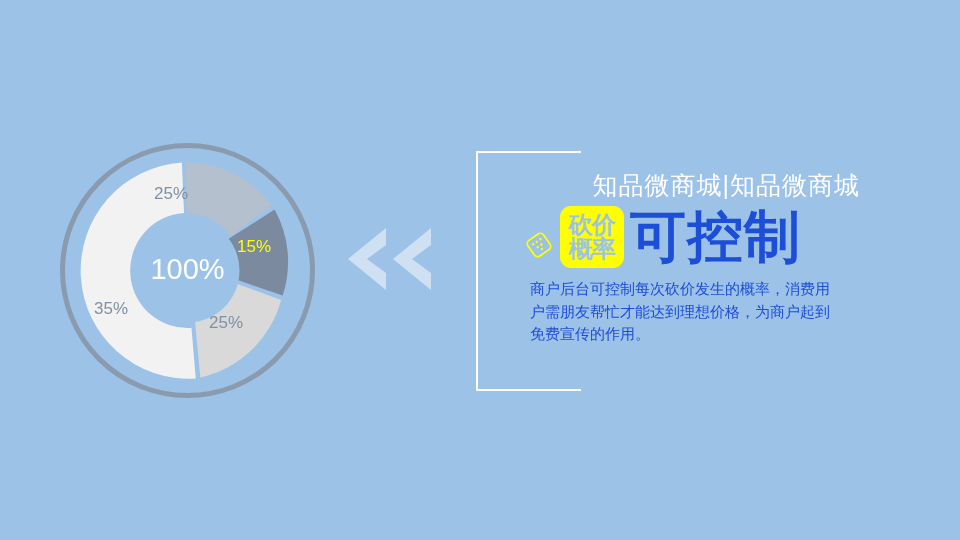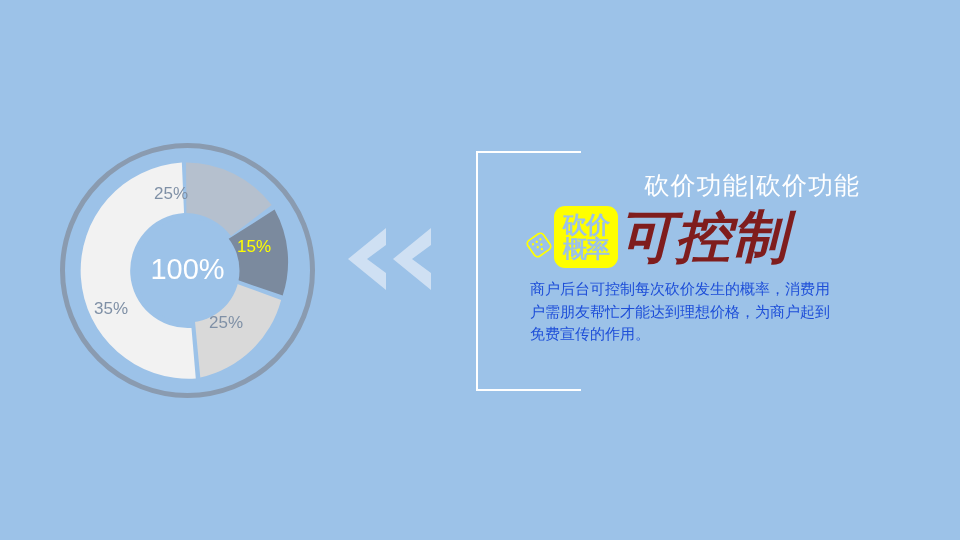--- a/index.html
+++ b/index.html
@@ -104,21 +104,21 @@
     line-height: 1.2;
     white-space: nowrap;
     text-align: right;
     font-weight: 300;
     margin: 0 0 6px 0;
   }
 
   #headline-main-row {
     display: flex;
     align-items: center;
-    gap: 0;
+    gap: 6px;
     margin: 0 0 10px 0;
   }
 
   #dice-icon {
     flex: 0 0 auto;
     width: 30px;
     height: 30px;
     margin-top: 16px;
   }
 
@@ -138,27 +138,26 @@
   }
   #probability-badge span {
     color: #9cc2e8;
     font-size: 24px;
     font-weight: bold;
     letter-spacing: -1px;
     display: block;
   }
 
   #headline-main {
-    color: #7f1d1d;
+    color: #1d4ed8;
     font-size: 56px;
     font-weight: bold;
     line-height: 1;
     letter-spacing: 1px;
     white-space: nowrap;
-    font-style: italic;
   }
 
   #body-copy {
     color: #1d4ed8;
     font-size: 15px;
     line-height: 1.5;
     margin: 0;
     text-align: justify;
     width: 300px;
     margin-left: 6px;
@@ -204,21 +203,21 @@
   </div>
 
   <div id="bracket-frame">
     <div class="edge-v"></div>
     <div class="edge-top"></div>
     <div class="edge-bottom"></div>
   </div>
 
   <div id="content-panel">
 
-    <div id="headline-sub">砍价功能|砍价功能</div>
+    <div id="headline-sub">知品微商城|知品微商城</div>
 
     <div id="headline-main-row">
 
       <span id="dice-icon">
         <svg width="30" height="30" viewBox="0 0 30 30">
           <g transform="rotate(-35 15 15)">
             <rect x="5.5" y="5.5" width="19" height="19" rx="4" ry="4" fill="none" stroke="#ffff00" stroke-width="1.8"></rect>
             <circle cx="10.5" cy="11" r="1.2" fill="#ffff00"></circle>
             <circle cx="15" cy="11" r="1.2" fill="#ffff00"></circle>
             <circle cx="19.5" cy="11" r="1.2" fill="#ffff00"></circle>

